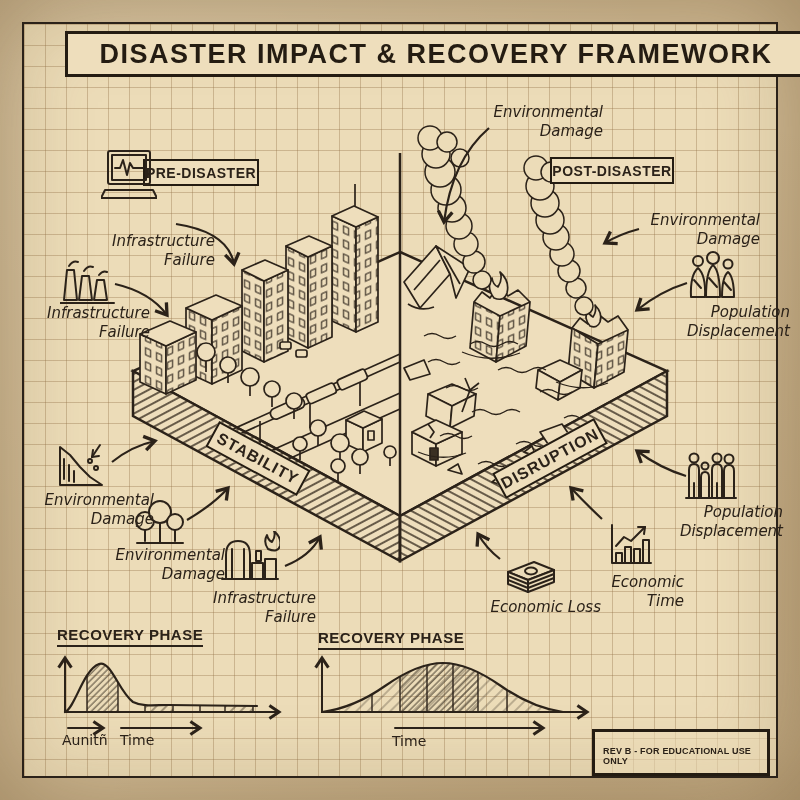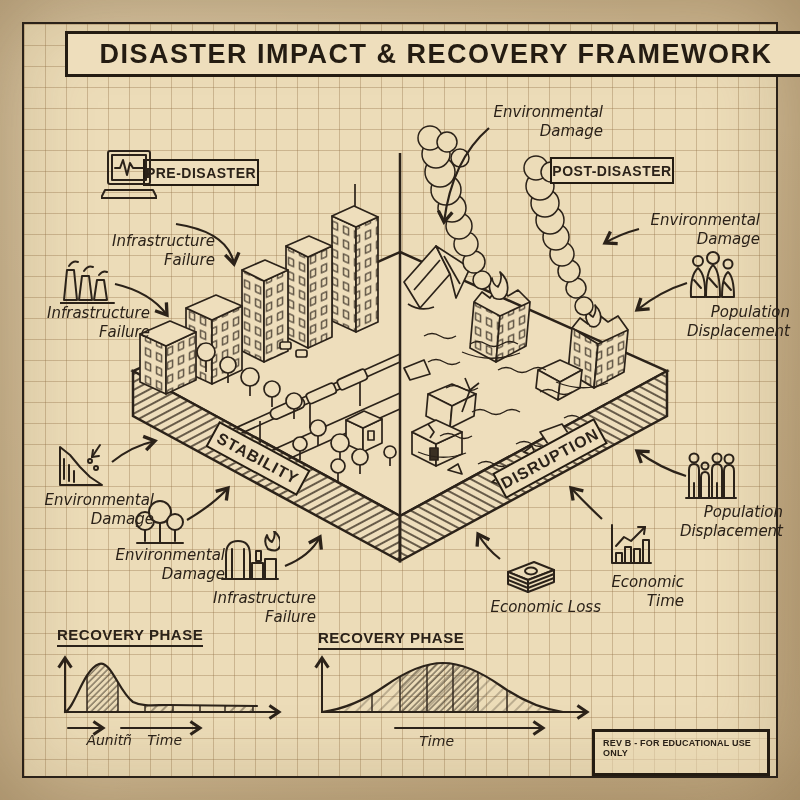--- a/index.html
+++ b/index.html
@@ -21,25 +21,25 @@
   .art{position:absolute;left:0;top:0;pointer-events:none;}
   .tag{position:absolute;border:2.5px solid #241c12;background:#eedebc;display:flex;align-items:center;justify-content:center;
     font-weight:bold;font-size:14px;letter-spacing:.5px;}
   .platform-label{position:absolute;border:2px solid #241c12;background:#eedebc;display:flex;align-items:center;justify-content:center;
     font-weight:bold;font-size:16px;letter-spacing:1px;}
   .callout-label{position:absolute;text-align:right;font-family:"DejaVu Sans",sans-serif;
     font-style:italic;font-size:15px;line-height:1.25;white-space:pre-line;color:#2b2219;}
   .icon{position:absolute;}
   .chart-title{position:absolute;font-weight:bold;font-size:15px;letter-spacing:.5px;
     border-bottom:2.5px solid #2b2219;padding-bottom:2px;}
-  .axis-label{position:absolute;text-align:right;font-family:"DejaVu Sans",sans-serif;font-style:italic;font-size:14px;}
+  .axis-label{position:absolute;text-align:left;font-family:"DejaVu Sans",sans-serif;font-size:14px;}
   .ref-block{position:absolute;left:592px;top:729px;width:178px;height:47px;border:3px solid #241c12;
     background:rgba(236,220,184,.55);padding:3px 8px;box-sizing:border-box;}
   .ref-block .l1{font-weight:bold;font-size:14px;letter-spacing:.2px;}
-  .ref-block .l2{font-weight:bold;font-size:9px;letter-spacing:.2px;margin-top:3px;}
+  .ref-block .l2{font-weight:bold;font-size:9px;letter-spacing:.2px;margin-top:11px;}
 </style>
 </head>
 <body>
 
 <div class="page">
   <div class="grid-area"></div>
 
   <svg class="art" width="800" height="800" viewBox="0 0 800 800">
     <defs>
       <marker id="ah" markerWidth="8" markerHeight="9" refX="5.6" refY="4" orient="auto">

